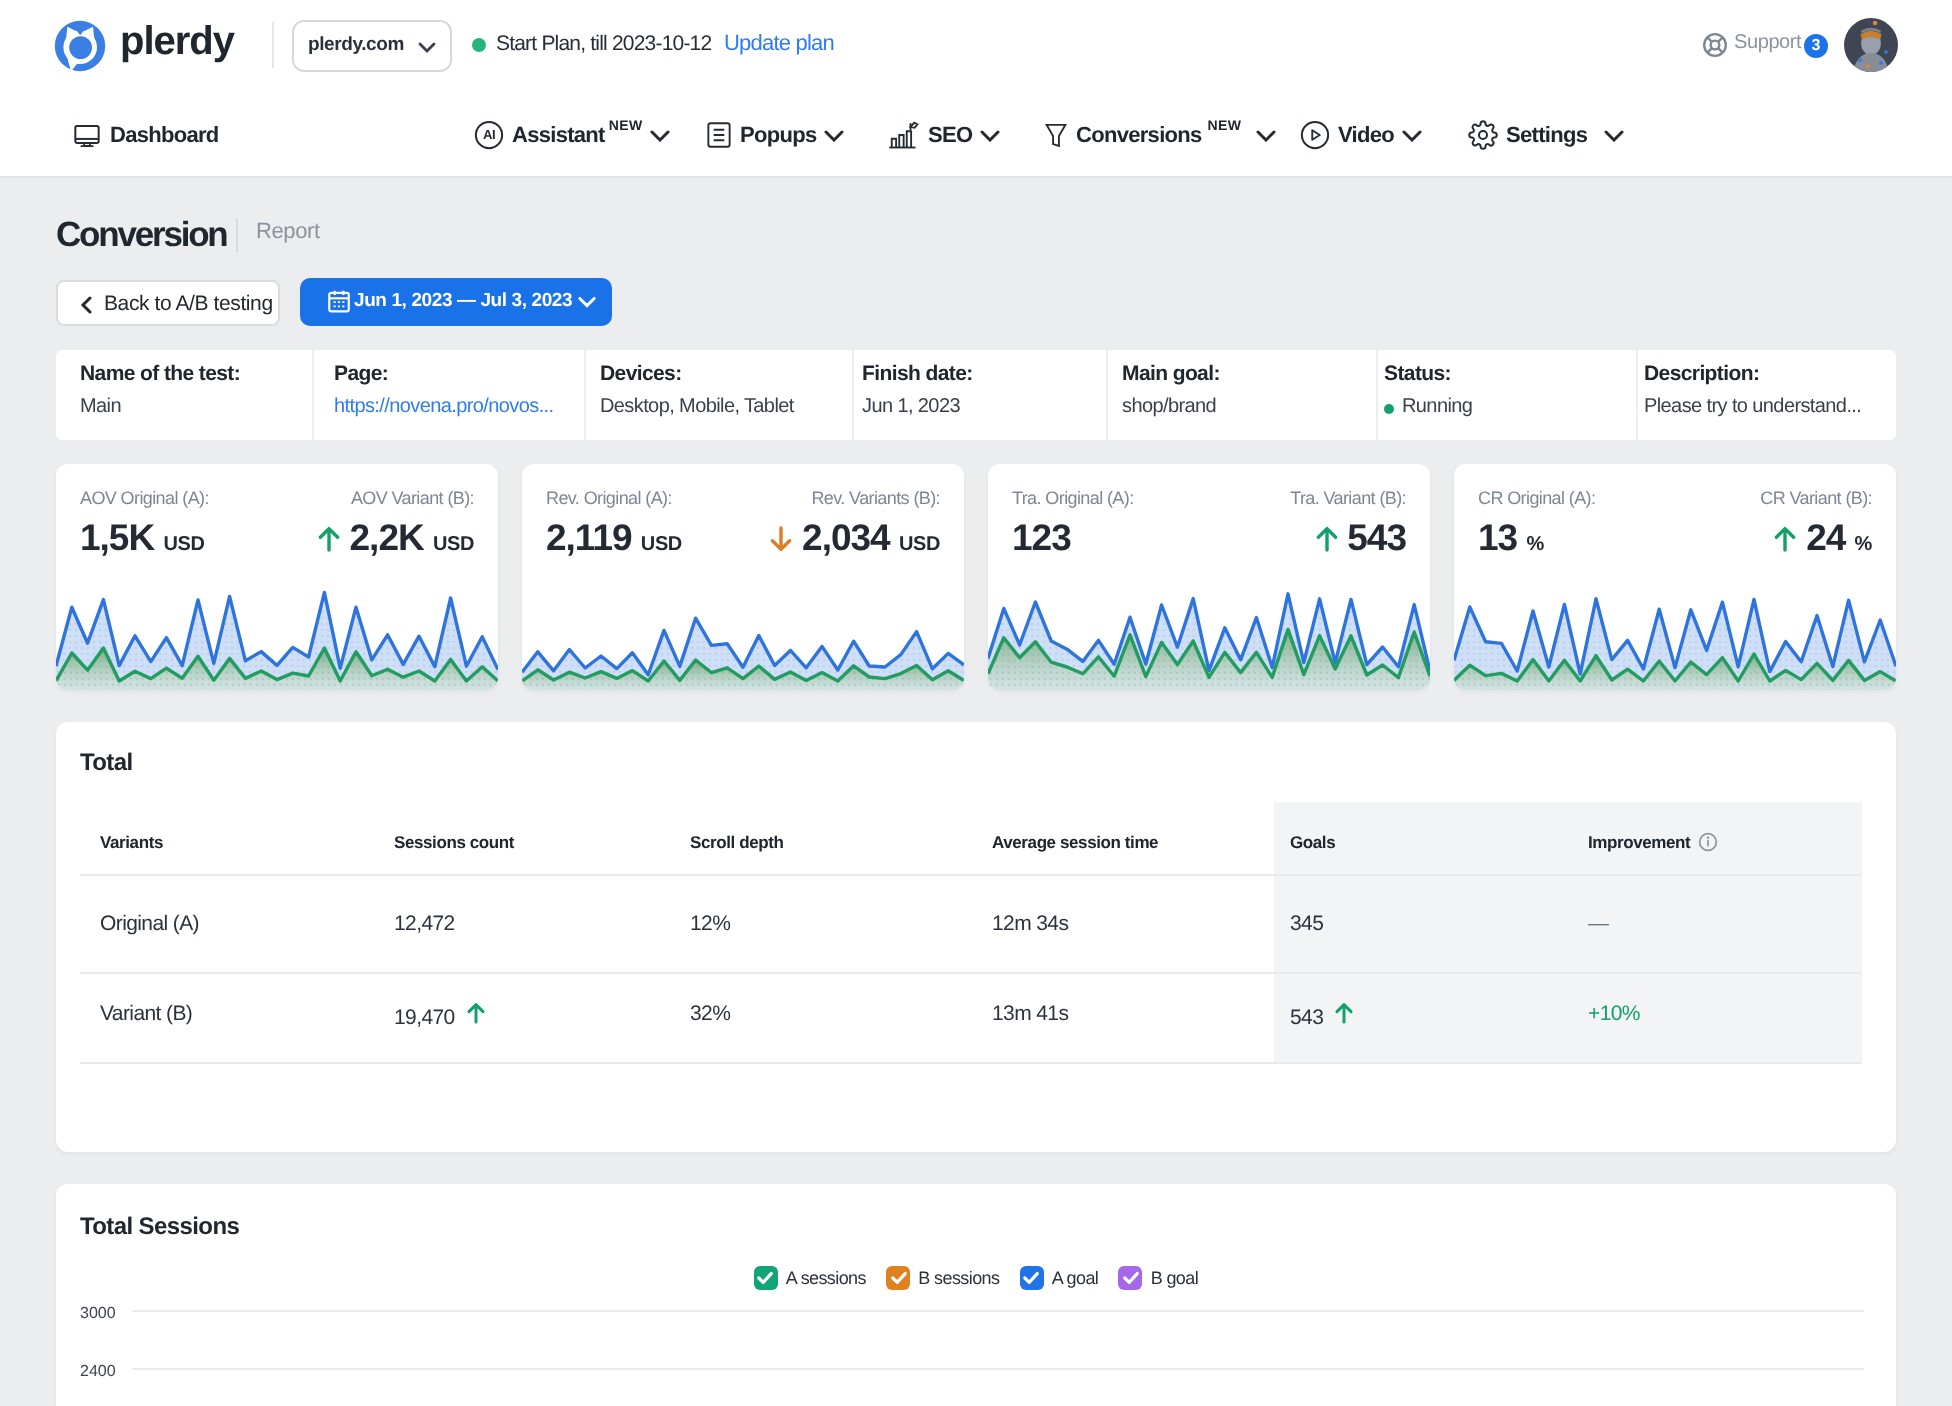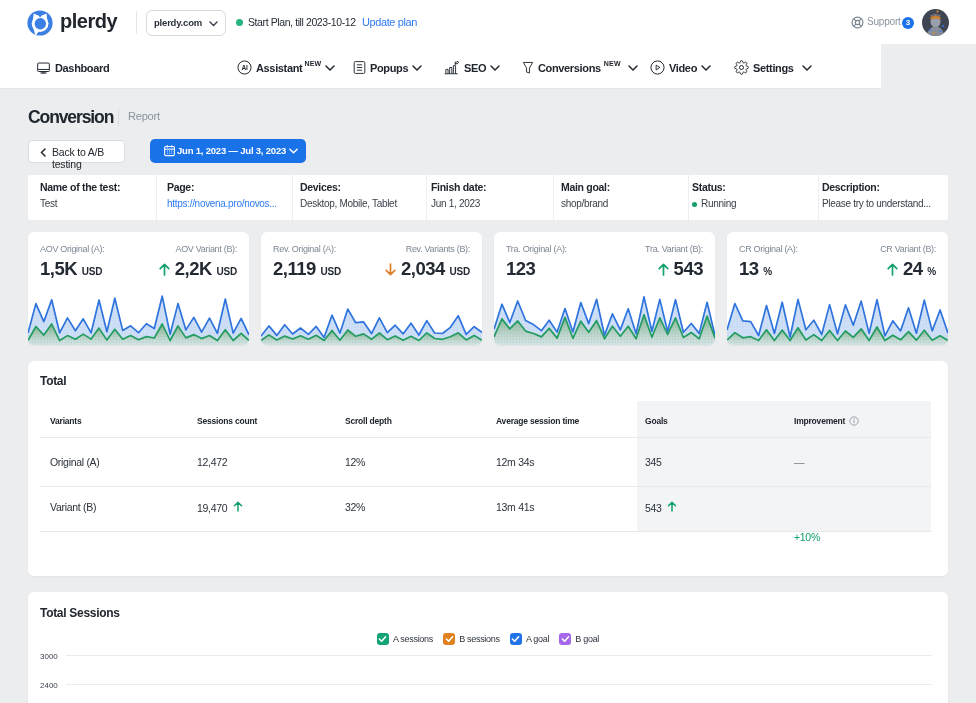--- a/index.html
+++ b/index.html
@@ -10,30 +10,30 @@
   .hdr { position:absolute; left:0; top:0; width:976px; height:44px; background:#fff; }
   .logo-txt { position:absolute; left:60px; top:10px; font-size:20px; font-weight:bold; color:#20262e; letter-spacing:-0.5px; }
   .hdr-div { position:absolute; left:136px; top:11px; width:1px; height:23px; background:#e4e7ea; }
   .sel { position:absolute; left:146px; top:10px; width:80px; height:26px; border:1px solid #d5dade; border-radius:6px; background:#fff; font-size:9.5px; font-weight:bold; color:#2a313b; line-height:24px; padding-left:7px; letter-spacing:-0.2px; }
   .startplan { position:absolute; left:248px; top:16px; font-size:10.5px; color:#262d36; letter-spacing:-0.4px; }
   .startdot { position:absolute; left:236px; top:19px; width:7px; height:7px; border-radius:50%; background:#26b47e; }
   .updplan { position:absolute; left:362px; top:16px; font-size:11px; color:#2f7cf0; letter-spacing:-0.4px; }
   .support-txt { position:absolute; left:867px; top:16px; font-size:10px; color:#8a939f; letter-spacing:-0.2px; }
   .badge3 { position:absolute; left:902px; top:17px; width:12px; height:12px; border-radius:50%; background:#1a73e8; color:#fff; font-size:8px; font-weight:bold; text-align:center; line-height:12px; }
   
-  .nav { position:absolute; left:0; top:44px; width:881px; height:45px; background:#fff; border-bottom:1px solid #e3e6e9; }
+  .nav { position:absolute; left:0; top:44px; width:976px; height:45px; background:#fff; border-bottom:1px solid #e3e6e9; }
   .ni { position:absolute; top:0; height:44px; display:flex; align-items:center; padding-top:3px; font-size:11px; font-weight:bold; color:#20262e; white-space:nowrap; letter-spacing:-0.35px; }
   .ni svg.ic { margin-right:4px; }
   .chev { margin-left:4px; }
   .new { font-size:7px; font-weight:bold; letter-spacing:0.2px; vertical-align:4px; margin-left:2px; color:#20262e; position:relative; top:-4px; }
   
   .h1 { position:absolute; left:28px; top:107px; font-size:17.5px; font-weight:bold; color:#21272f; letter-spacing:-1.1px; }
   .h1-div { position:absolute; left:118px; top:109px; width:1px; height:17px; background:#d8dce0; }
   .report { position:absolute; left:128px; top:110px; font-size:11px; color:#8a939e; letter-spacing:-0.2px; }
-  .btn-back { position:absolute; left:28px; top:140px; width:97px; height:23px; background:#fff; border:1px solid #d9dde1; border-radius:4px; font-size:10.5px; color:#23292f; letter-spacing:-0.2px; }
+  .btn-back { position:absolute; left:28px; top:140px; width:112px; height:23px; background:#fff; border:1px solid #d9dde1; border-radius:4px; font-size:10.5px; color:#23292f; letter-spacing:-0.2px; }
   .btn-date { position:absolute; left:150px; top:139px; width:156px; height:24px; background:#1a72e8; border-radius:5px; color:#fff; font-size:9.5px; font-weight:bold; letter-spacing:-0.2px; }
   
   .ibar { position:absolute; left:28px; top:175px; width:920px; height:45px; background:#fff; border-radius:3px; }
   .ibar .lab { position:absolute; top:6px; font-size:10.5px; font-weight:bold; color:#20262e; white-space:nowrap; letter-spacing:-0.3px; }
   .ibar .val { position:absolute; top:23px; font-size:10px; color:#3a414b; white-space:nowrap; letter-spacing:-0.3px; }
   .ibar .vdiv { position:absolute; top:0px; width:1px; height:45px; background:#eceef1; }
   
   .card { position:absolute; top:232px; width:221px; height:113px; background:#fff; border-radius:6px; box-shadow:0 1px 2px rgba(30,40,60,0.05); overflow:hidden; }
   .card .lab { position:absolute; top:12px; font-size:9px; color:#7d8793; letter-spacing:-0.3px; }
   .card .lab.l { left:12px; } .card .lab.r { right:12px; }
@@ -43,21 +43,21 @@
   .card svg.spark { position:absolute; left:0; bottom:0; }
   
   .panel { position:absolute; left:28px; background:#fff; border-radius:6px; box-shadow:0 1px 2px rgba(30,40,60,0.05); }
   .p-total { top:361px; width:920px; height:215px; }
   .p-sess  { top:592px; width:920px; height:160px; }
   .p-title { position:absolute; left:12px; top:13px; font-size:12px; font-weight:bold; color:#21272f; letter-spacing:-0.3px; }
   .gband { position:absolute; left:609px; top:40px; width:294px; height:131px; background:#f2f4f6; }
   .tcell { position:absolute; white-space:nowrap; font-size:10.5px; color:#2b323b; letter-spacing:-0.3px; }
   .thead .tcell { font-size:8.5px; font-weight:bold; color:#20262e; letter-spacing:-0.2px; }
   .tline { position:absolute; left:12px; width:891px; height:1px; background:#e7eaec; }
-  .green { color:#13a06b;margin-top:30px; }
+  .green { color:#13a06b; }
   
   .legend { position:absolute; top:41px; left:0; width:920px; text-align:center; font-size:9px; color:#2b323b; letter-spacing:-0.3px; }
   .leg-i { display:inline-flex; align-items:center; margin:0 4px;text-align:center; }
   .cbx { width:12px; height:12px; border-radius:3px; display:inline-flex; align-items:center; justify-content:center; margin-right:4px; }
   .axlab { position:absolute; left:12px; font-size:8px; color:#3c434e; }
   .axline { position:absolute; height:1px; background:#e9ebee; }
   .va { vertical-align:-1px; }
 </style>
 </head>
 <body>
@@ -200,21 +200,21 @@
       <path d="M7 13h2M11 13h2M15 13h2M7 17h2M11 17h2M15 17h2" stroke-width="1.6"></path>
     </svg>
   <span class="abs" style="left:27px;top:6px">Jun 1, 2023 — Jul 3, 2023</span>
   <svg class="abs" style="right:8px;top:9px" width="9" height="6" viewBox="0 0 10 6">
       <path d="M1 1l4 4 4-4" stroke="#fff" stroke-width="1.6" fill="none" stroke-linecap="round"></path>
     </svg>
 </div>
 
 <div class="ibar">
   <div class="lab" style="left:12px">Name of the test:</div>
-    <div class="val" style="left:12px">Test</div>
+    <div class="val" style="left:12px">Main</div>
   <div class="vdiv" style="left:128px"></div>
   <div class="lab" style="left:139px">Page:</div>
     <div class="val" style="left:139px;color:#2f7cf0">https://novena.pro/novos...</div>
   <div class="vdiv" style="left:264px"></div>
   <div class="lab" style="left:272px">Devices:</div>
     <div class="val" style="left:272px">Desktop, Mobile, Tablet</div>
   <div class="vdiv" style="left:398px"></div>
   <div class="lab" style="left:403px">Finish date:</div>
     <div class="val" style="left:403px">Jun 1, 2023</div>
   <div class="vdiv" style="left:525px"></div>

